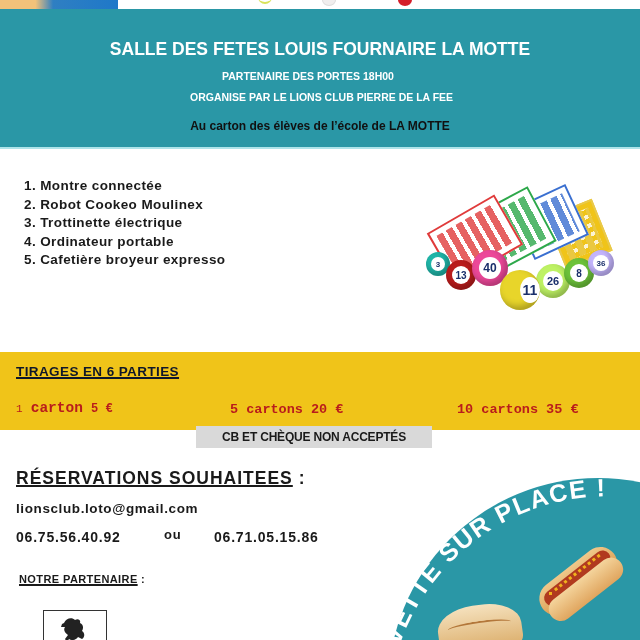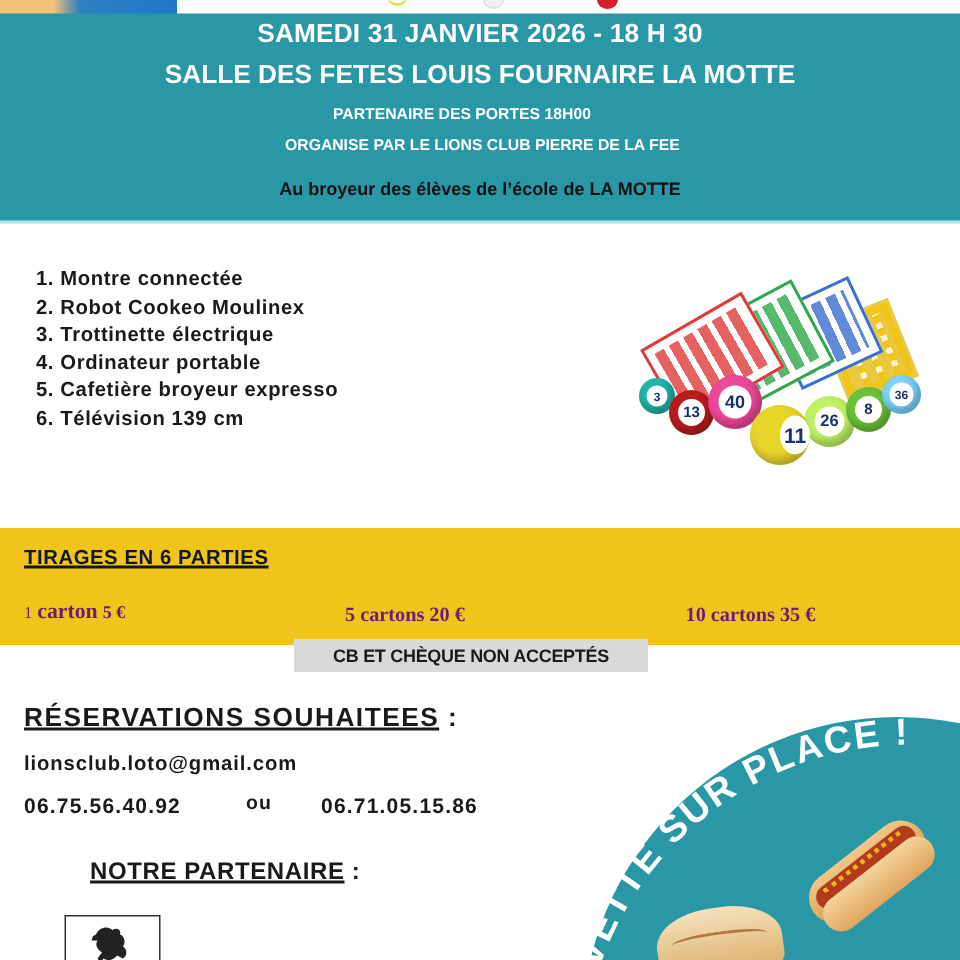--- a/index.html
+++ b/index.html
@@ -41,43 +41,43 @@
     .b2 { left: 26px; top: 70px; width: 30px; height: 30px; background: #b91c1c; }
     .b2 span { width: 18px; height: 18px; font-size: 10px; }
     .b3 { left: 52px; top: 60px; width: 36px; height: 36px; background: #ec4899; }
     .b3 span { width: 22px; height: 22px; font-size: 12px; }
     .b4 { left: 80px; top: 80px; width: 40px; height: 40px; background: #e8d52a; z-index: 6; padding-left: 20px; }
     .b4 span { width: 26px; height: 26px; font-size: 14px; }
     .b5 { left: 116px; top: 74px; width: 34px; height: 34px; background: #bef264; }
     .b5 span { width: 20px; height: 20px; font-size: 11px; }
     .b6 { left: 144px; top: 68px; width: 30px; height: 30px; background: #6cc23a; }
     .b6 span { width: 18px; height: 18px; font-size: 10px; }
-    .b7 { left: 168px; top: 60px; width: 26px; height: 26px; background: #7dd3fc; }
+    .b7 { left: 168px; top: 60px; width: 26px; height: 26px; background: #c4b5fd; }
     .b7 span { width: 16px; height: 16px; font-size: 8px; }
 
     
     .yellow { position: absolute; left: 0; top: 352px; width: 640px; height: 78px; background: #f0c419; }
     .yellow .title { position: absolute; left: 16px; top: 12px; font-family: "Liberation Sans", sans-serif; font-weight: bold; font-size: 13.5px; color: #0f172a; text-decoration: underline; text-decoration-thickness: 2px; letter-spacing: 0.4px; }
-    .price { position: absolute; top: 50px; font-family: Liberation Serif, serif; font-weight: bold; font-size: 13.5px; color: #701a75; white-space: nowrap; }
+    .price { position: absolute; top: 50px; font-family: Liberation Mono, monospace; font-weight: bold; font-size: 13.5px; color: #b91c1c; white-space: nowrap; }
     .price .small { font-size: 11px; font-weight: normal; }
     .p1 { left: 16px; top: 48px; }
     .p2 { left: 230px; }
     .p3 { left: 457px; }
 
     .no-cb { position: absolute; left: 196px; top: 426px; width: 236px; height: 22px; background: #d9d9d9; text-align: center; font-family: "Liberation Sans", sans-serif; font-weight: bold; font-size: 12px; line-height: 22px; color: #1a1a1a; letter-spacing: -0.2px; z-index: 3; }
 
     
     .resa-title { position: absolute; left: 16px; top: 468px; font-family: "Liberation Sans", sans-serif; font-weight: bold; font-size: 17.5px; color: #1a1a1a; letter-spacing: 1px; white-space: nowrap; }
     .resa-title .u { text-decoration: underline; text-decoration-thickness: 2px; }
     .email { position: absolute; left: 16px; top: 501px; font-family: "Liberation Sans", sans-serif; font-weight: bold; font-size: 13.5px; color: #1a1a1a; letter-spacing: 0.6px; }
     .phones { position: absolute; left: 16px; top: 529px; font-family: "Liberation Sans", sans-serif; font-weight: bold; font-size: 14px; color: #1a1a1a; letter-spacing: 0.8px; white-space: nowrap; }
     .phones .ph1 { position: absolute; left: 0; top: 0; }
     .phones .ou { position: absolute; left: 148px; top: -2px; font-size: 13px; }
     .phones .ph2 { position: absolute; left: 198px; top: 0; }
-    .partner { position: absolute; left: 19px; top: 573px; font-family: "Liberation Sans", sans-serif; font-weight: bold; font-size: 16px; color: #1a1a1a; letter-spacing: 0.4px; white-space: nowrap; margin-left: 41px; }
+    .partner { position: absolute; left: 19px; top: 573px; font-family: "Liberation Sans", sans-serif; font-weight: bold; font-size: 11px; color: #1a1a1a; letter-spacing: 0.4px; white-space: nowrap; }
     .partner .u { text-decoration: underline; text-decoration-thickness: 1.5px; }
     .partner-logo { position: absolute; left: 43px; top: 610px; width: 64px; height: 40px; border: 1.5px solid #333; background: #fff; }
     .partner-logo .lion { position: absolute; left: 14px; top: 4px; width: 30px; height: 30px; }
 
     
     .buvette { position: absolute; left: 388px; top: 478px; width: 420px; height: 420px; border-radius: 50%; background: #2a97a6; overflow: hidden; }
     .buvette-text { position: absolute; left: 388px; top: 460px; width: 260px; height: 190px; }
     .hotdog { position: absolute; left: 534px; top: 558px; width: 90px; height: 48px; transform: rotate(-38deg); }
     .hotdog .bun-back { position: absolute; left: 0; top: 6px; width: 90px; height: 34px; border-radius: 20px; background: linear-gradient(180deg, #f0c88a, #d59547); }
     .hotdog .sausage { position: absolute; left: 6px; top: 12px; width: 80px; height: 16px; border-radius: 10px; background: #b13a1f; }
@@ -90,35 +90,33 @@
 <body>
 
 <div class="top-strip">
   <div class="top-map"></div>
   <div class="top-deco1"></div>
   <div class="top-deco2"></div>
   <div class="top-deco3"></div>
 </div>
 
 <div class="header">
-  <div class="line1">SAMEDI 31 JANVIER 2026 - 18 H 30</div>
   <div class="line2">SALLE DES FETES LOUIS FOURNAIRE LA MOTTE</div>
   <div class="line3">PARTENAIRE DES PORTES 18H00</div>
   <div class="line4">ORGANISE PAR LE LIONS CLUB PIERRE DE LA FEE</div>
-  <div class="line5">Au broyeur des élèves de l’école de LA MOTTE</div>
+  <div class="line5">Au carton des élèves de l’école de LA MOTTE</div>
 </div>
 <div class="header-bottom"></div>
 
 <ul class="prizes">
   <li>1. Montre connectée</li>
   <li>2. Robot Cookeo Moulinex</li>
   <li>3. Trottinette électrique</li>
   <li>4. Ordinateur portable</li>
   <li>5. Cafetière broyeur expresso</li>
-  <li>6.  Télévision 139 cm</li>
 </ul>
 
 <div class="loto">
   <div class="card yellow">
       <div class="cells"></div>
     </div>
   <div class="card blue">
       <div class="cells"></div>
     </div>
   <div class="card green">

